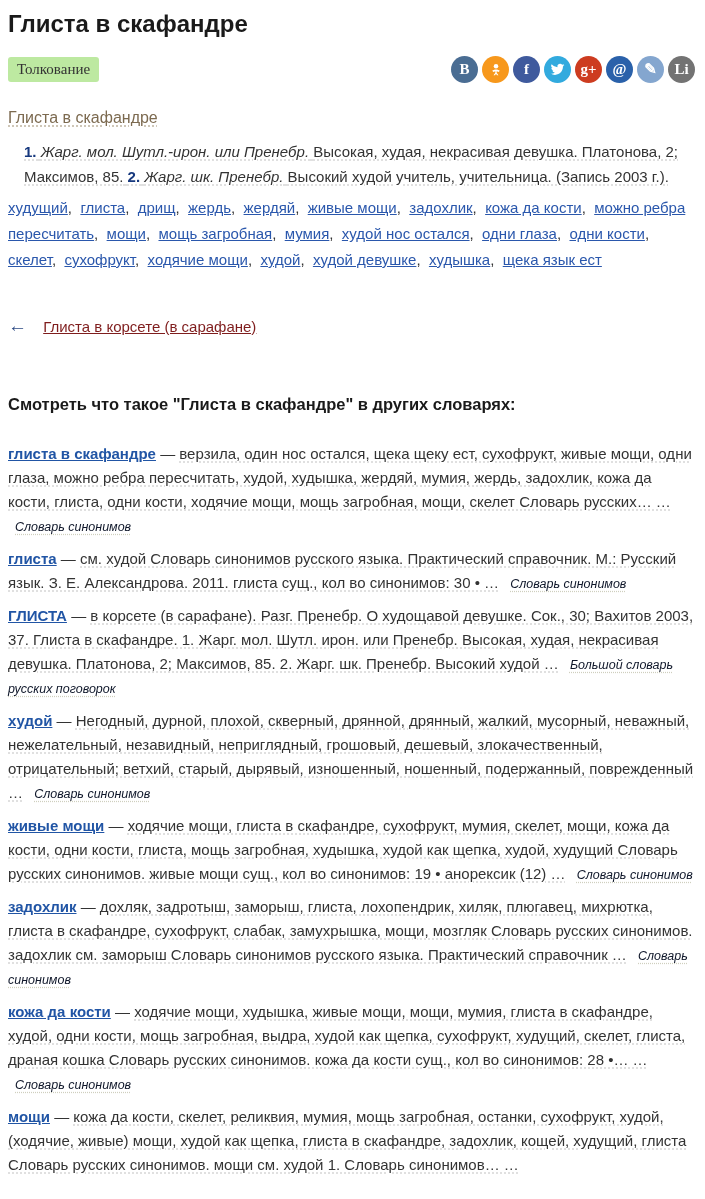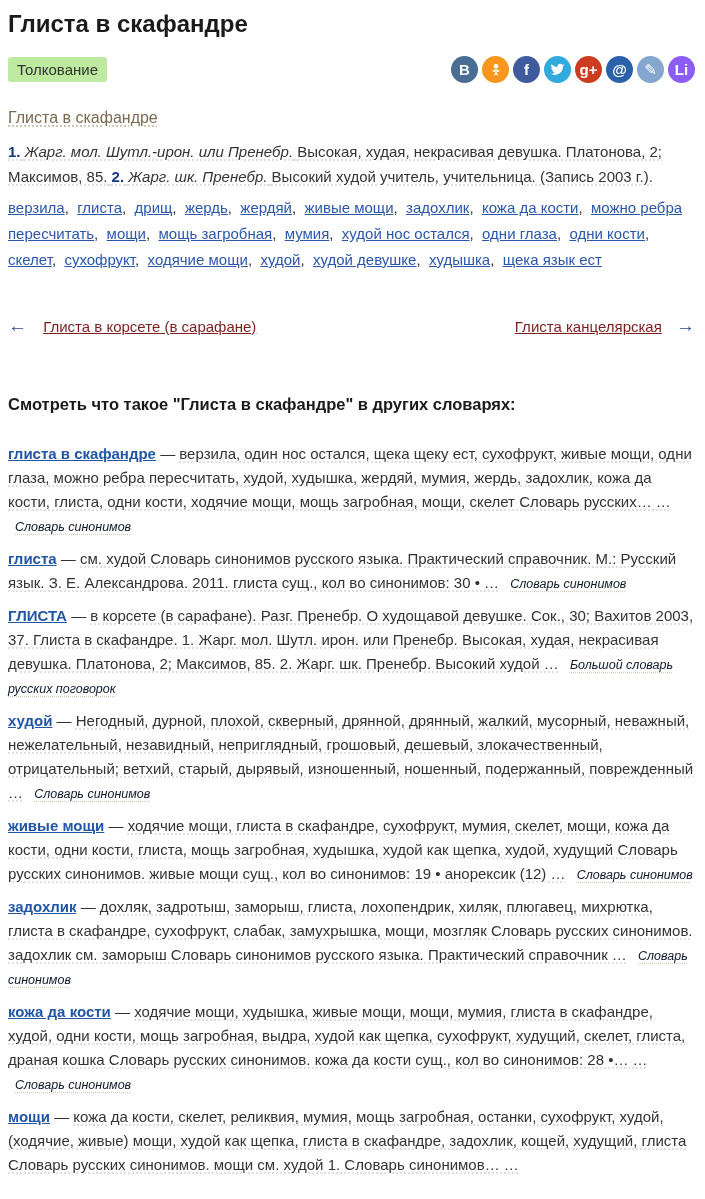--- a/index.html
+++ b/index.html
@@ -4,29 +4,29 @@
 <style>
   * { box-sizing: border-box; }
   html,body { margin:0; padding:0; }
   body {
     width:705px; height:1199px; overflow:hidden; background:#fff;
     font-family:"Liberation Sans","DejaVu Sans",sans-serif; color:#333;
     padding:6px 10px 0 8px;
   }
   a { cursor:pointer; }
   h1.title { font-size:24px; margin:4px 0 18px; color:#1a1a1a; font-weight:bold; }
-  .toolbar { display:flex; justify-content:space-between; align-items:center; margin:0 0 26px; }
+  .toolbar { display:flex; justify-content:space-between; align-items:center; margin:0 0 26px;font-family:Liberation Serif, serif; }
   .badge { background:#bde9a1; color:#333; font-size:15px; padding:4px 9px; border-radius:3px; display:inline-block; }
   .share { display:flex; align-items:center; }
   .sicon { width:27px; height:27px; border-radius:50%; margin-left:4px; color:#fff;
            display:inline-flex; align-items:center; justify-content:center;
            font-weight:bold; font-size:15px; line-height:1; }
   .sicon svg { display:block; }
   .headword { font-size:16px; color:#7c6a50; text-decoration:underline dotted #c3b9a6; text-underline-offset:3px; display:inline-block; margin-bottom:4px; }
-  .def { margin:8px 0 0; font-size:15px; line-height:1.68;
+  .def { margin:8px 16px 0; font-size:15px; line-height:1.68;
          text-decoration:underline dotted #d6d6d6; text-underline-offset:3px; }
   .def .num { color:#16387e; font-weight:bold; }
   .def .lbl { font-style:italic; }
   .source { margin-top:24px; color:#9b9b9b; font-style:italic; font-size:12.5px;
             text-decoration:underline dotted #dcdcdc; text-underline-offset:3px; }
   .synhead { margin-top:26px; font-size:15px; font-weight:bold; color:#1a1a1a; }
   .synlist { margin-top:6px; font-size:15px; line-height:1.72; }
   .syn { color:#2a57ac; text-decoration:underline; }
   .synitem:not(:last-child)::after { content:",\00a0 "; color:#333; }
   .pagenav { margin-top:42px; display:flex; justify-content:space-between; align-items:center; font-size:15px; }
@@ -69,41 +69,41 @@
     </span>
     <span class="sicon" style="background: rgb(205, 60, 32);">
         <span>g+</span>
       </span>
     <span class="sicon" style="background: rgb(42, 97, 170);">
         <span>@</span>
       </span>
     <span class="sicon" style="background: rgb(132, 166, 207);">
         <span>✎</span>
       </span>
-    <span class="sicon" style="background: #8b5cf6;">
+    <span class="sicon" style="background: #737373;">
         <span>Li</span>
       </span>
   </div>
 </div>
 
 <div>
   <a class="headword">Глиста в скафандре</a>
   <p class="def">
     <span class="num">1.</span>
     <span class="lbl">Жарг. мол. Шутл.-ирон. или Пренебр.</span>
     <span>Высокая, худая, некрасивая девушка. Платонова, 2; Максимов, 85.</span>
     <span class="num">2.</span>
     <span class="lbl">Жарг. шк. Пренебр.</span>
     <span>Высокий худой учитель, учительница. (Запись 2003 г.).</span>
   </p>
 
   <div class="synlist">
     
   
-      <span class="synitem"><a class="syn">верзила</a></span>
+      <span class="synitem"><a class="syn">худущий</a></span>
     
       <span class="synitem"><a class="syn">глиста</a></span>
     
       <span class="synitem"><a class="syn">дрищ</a></span>
     
       <span class="synitem"><a class="syn">жердь</a></span>
     
       <span class="synitem"><a class="syn">жердяй</a></span>
     
       <span class="synitem"><a class="syn">живые мощи</a></span>
@@ -140,24 +140,20 @@
     
       <span class="synitem"><a class="syn">щека язык ест</a></span>
     </div>
 </div>
 
 <div class="pagenav">
   <span class="pnav-left">
     <a class="arrow">←</a>
     <a class="navlink">Глиста в корсете (в сарафане)</a>
   </span>
-  <span class="pnav-right">
-    <a class="navlink">Глиста канцелярская</a>
-    <a class="arrow">→</a>
-  </span>
 </div>
 
 <div class="otherhead">Смотреть что такое "Глиста в скафандре" в других словарях:</div>
 
 <div class="entries">
 
     <div class="oentry">
       <a class="term">глиста в скафандре</a>
       <span class="dash">—</span>
       <span class="etext">верзила, один нос остался, щека щеку ест, сухофрукт, живые мощи, одни глаза, можно ребра пересчитать, худой, худышка, жердяй, мумия, жердь, задохлик, кожа да кости, глиста, одни кости, ходячие мощи, мощь загробная, мощи, скелет Словарь русских… …</span>

